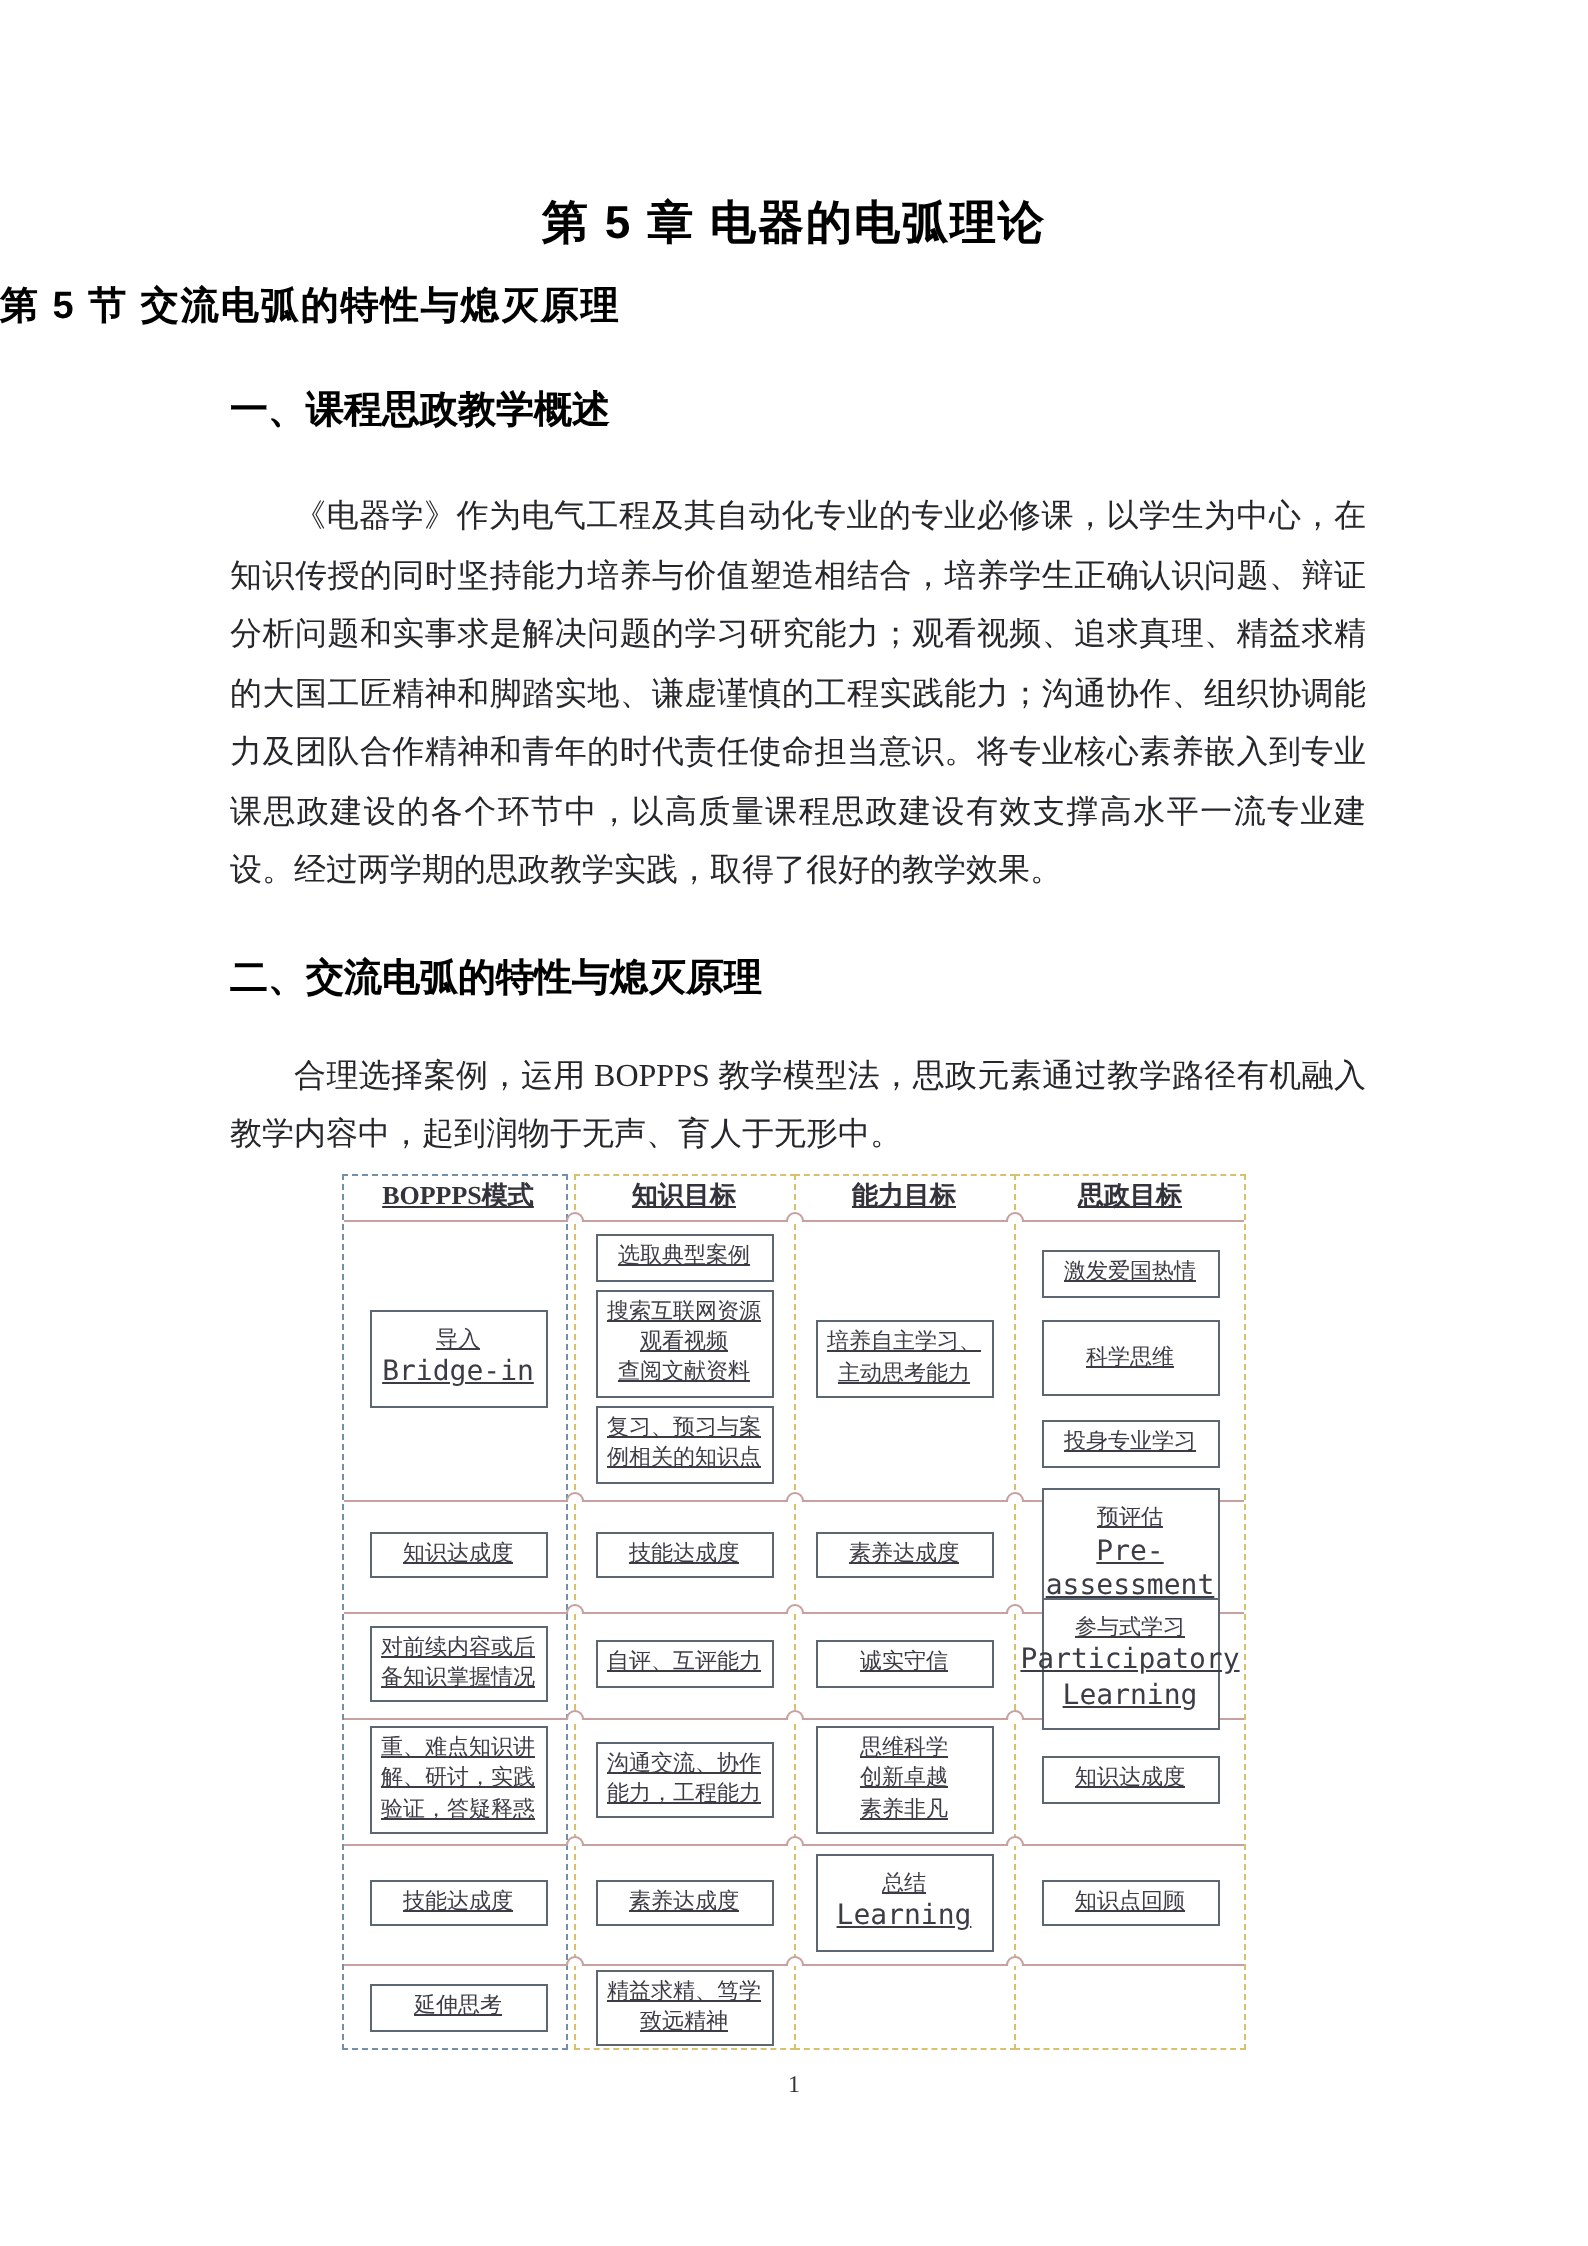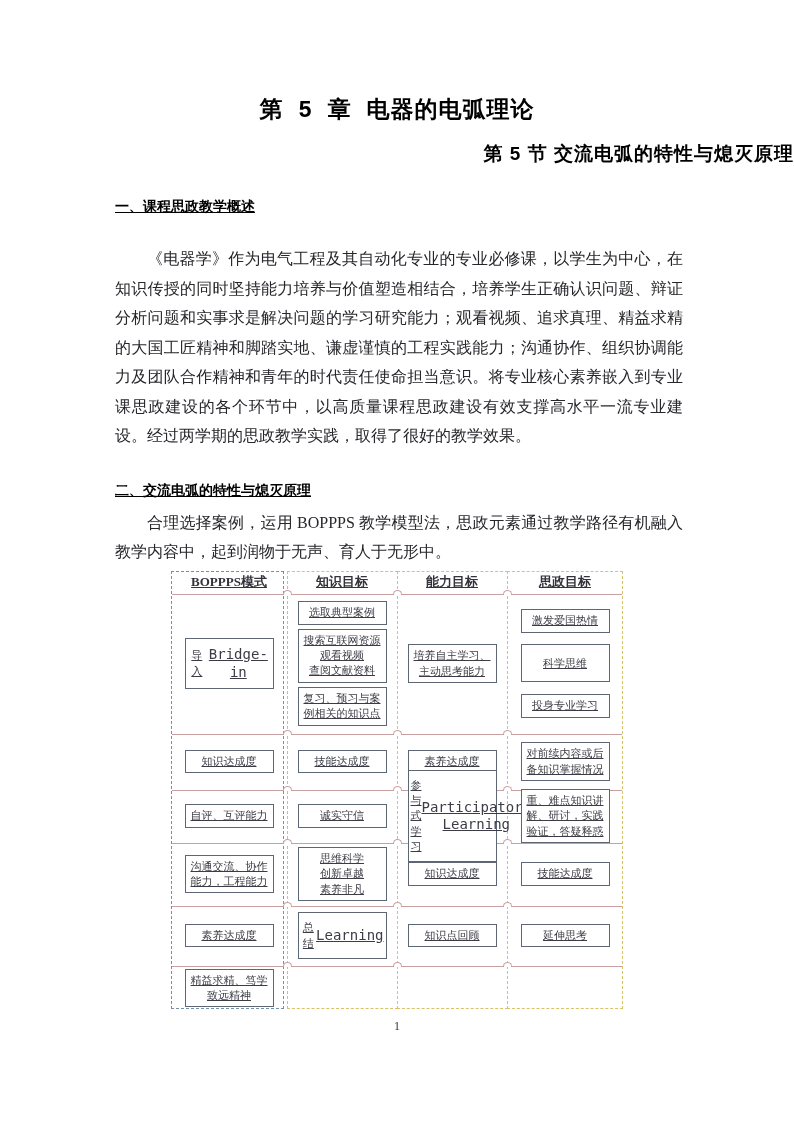--- a/index.html
+++ b/index.html
@@ -6,39 +6,39 @@
   body {
     width:794px; height:1123px;
     font-family:"Liberation Serif", serif;
     color:#26262b;
     -webkit-font-smoothing:antialiased;
   }
   .page { position:relative; width:794px; height:1123px; background:#fff; overflow:hidden; }
 
   .doc-title {
     margin:95px 0 0; text-align:center; color:#000;
-    font-family:Liberation Mono, monospace; font-weight:bold;
+    font-family:Liberation Sans, sans-serif; font-weight:bold;
     font-size:23px; line-height:32px; letter-spacing:1px;
   }
   .doc-subtitle {
-    margin:13px 0 0; text-align:right; color:#000;
+    margin:13px 0 0; text-align:left; color:#000;
     font-family:"Liberation Sans", sans-serif; font-weight:bold;
     font-size:19px; line-height:27px; letter-spacing:1px;
   }
   .sec-heading {
     margin:26px 111px 0 115px; color:#000;
     font-family:"Liberation Sans", sans-serif; font-weight:bold;
-    font-size:14px; line-height:26px;text-decoration:underline;
+    font-size:19px; line-height:26px;
   }
   .para {
     margin:25px 111px 0 115px;
     font-size:16px; line-height:29.5px;
     text-align:justify; text-indent:2em;
   }
-  .para.second { margin-top:5px; }
+  .para.second { margin-top:21px; }
 
   
   .diagram { position:relative; width:452px; height:440px; margin:4px auto 0; color:#3c3c46; }
   .colbox { position:absolute; top:0; height:438px; box-sizing:border-box; border:1px dashed; background:transparent; }
   .colbox.c1 { left:0;     width:113px; border-color:#7490a8; }
   .colbox.c2 { left:116px; width:111px; border-color:#d9c06a; }
   .colbox.c3 { left:226px; width:111px; border-color:#d9c06a; }
   .colbox.c4 { left:336px; width:116px; border-color:#d9c06a; }
 
   .divider { position:absolute; left:1px; right:1px; height:1px; background:#c9a0a0; }
@@ -56,21 +56,21 @@
   .hdr { font-weight:bold; font-size:13px; color:#33333b; }
 
   .box {
     box-sizing:border-box; width:89px; border:1px solid #5d6673; background:#fff;
     text-align:center; padding:3px 2px; font-size:11px; line-height:1.4; white-space:pre-line;
   }
   .box.vt { min-height:38px; display:flex; align-items:center; justify-content:center; }
   .stage {
     box-sizing:border-box; width:89px; border:1px solid #5d6673; background:#fff;
     text-align:center; padding:7px 2px; font-size:11px; line-height:1.4;
-    display:flex; flex-direction:row; align-items:center; justify-content:flex-start;
+    display:flex; flex-direction:column; align-items:center; justify-content:center;
   }
   .stage .en { font-family:"DejaVu Sans Mono", monospace; font-size:14px; line-height:1.25; }
 
   .pageno { margin-top:8px; text-align:center; font-size:12px; color:#33333b; }
 </style>
 </head>
 <body>
 
 <div class="page">
 
@@ -154,20 +154,26 @@
         <div class="box">知识达成度</div>
       </div>
       <div class="cell">
         <div class="box">技能达成度</div>
       </div>
       <div class="cell">
         <div class="box">素养达成度</div>
       </div>
 
       <div class="cell">
+        <div class="stage">
+          <span class="zh">预评估</span>
+          <span class="en">Pre-assessment</span>
+        </div>
+      </div>
+      <div class="cell">
         <div class="box">对前续内容或后备知识掌握情况</div>
       </div>
       <div class="cell">
         <div class="box">自评、互评能力</div>
       </div>
       <div class="cell">
         <div class="box">诚实守信</div>
       </div>
 
       <div class="cell">

